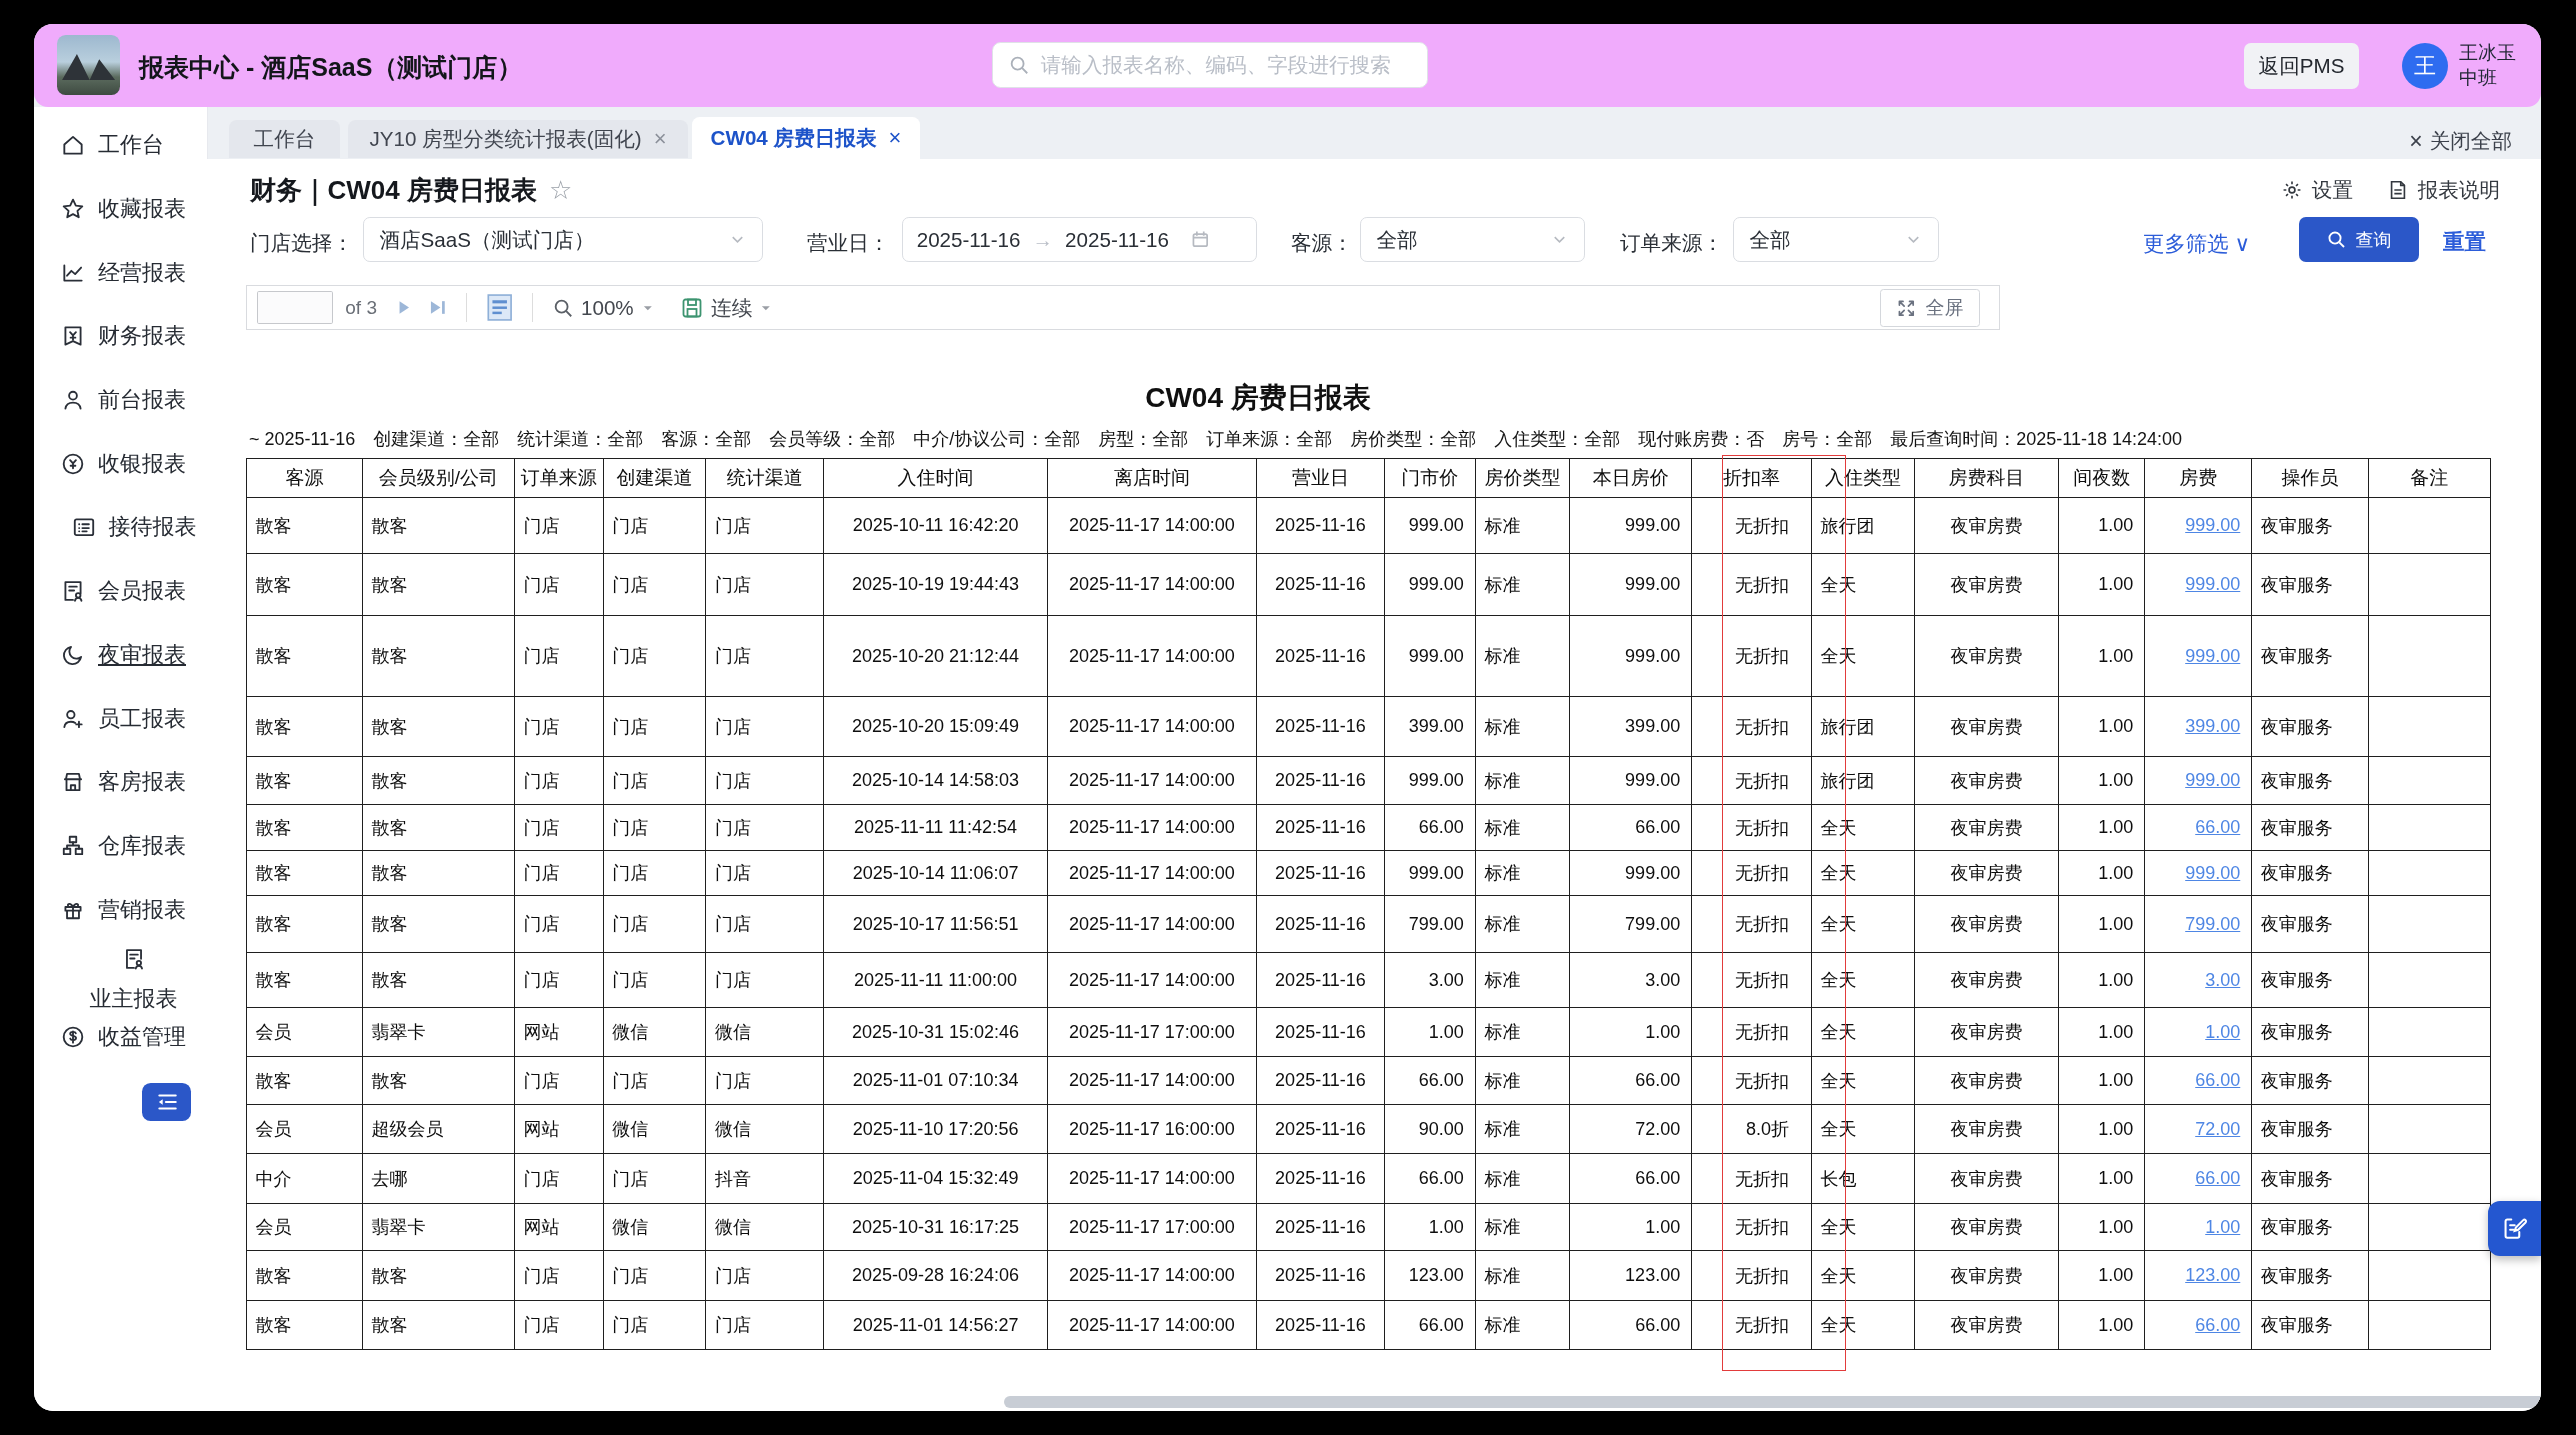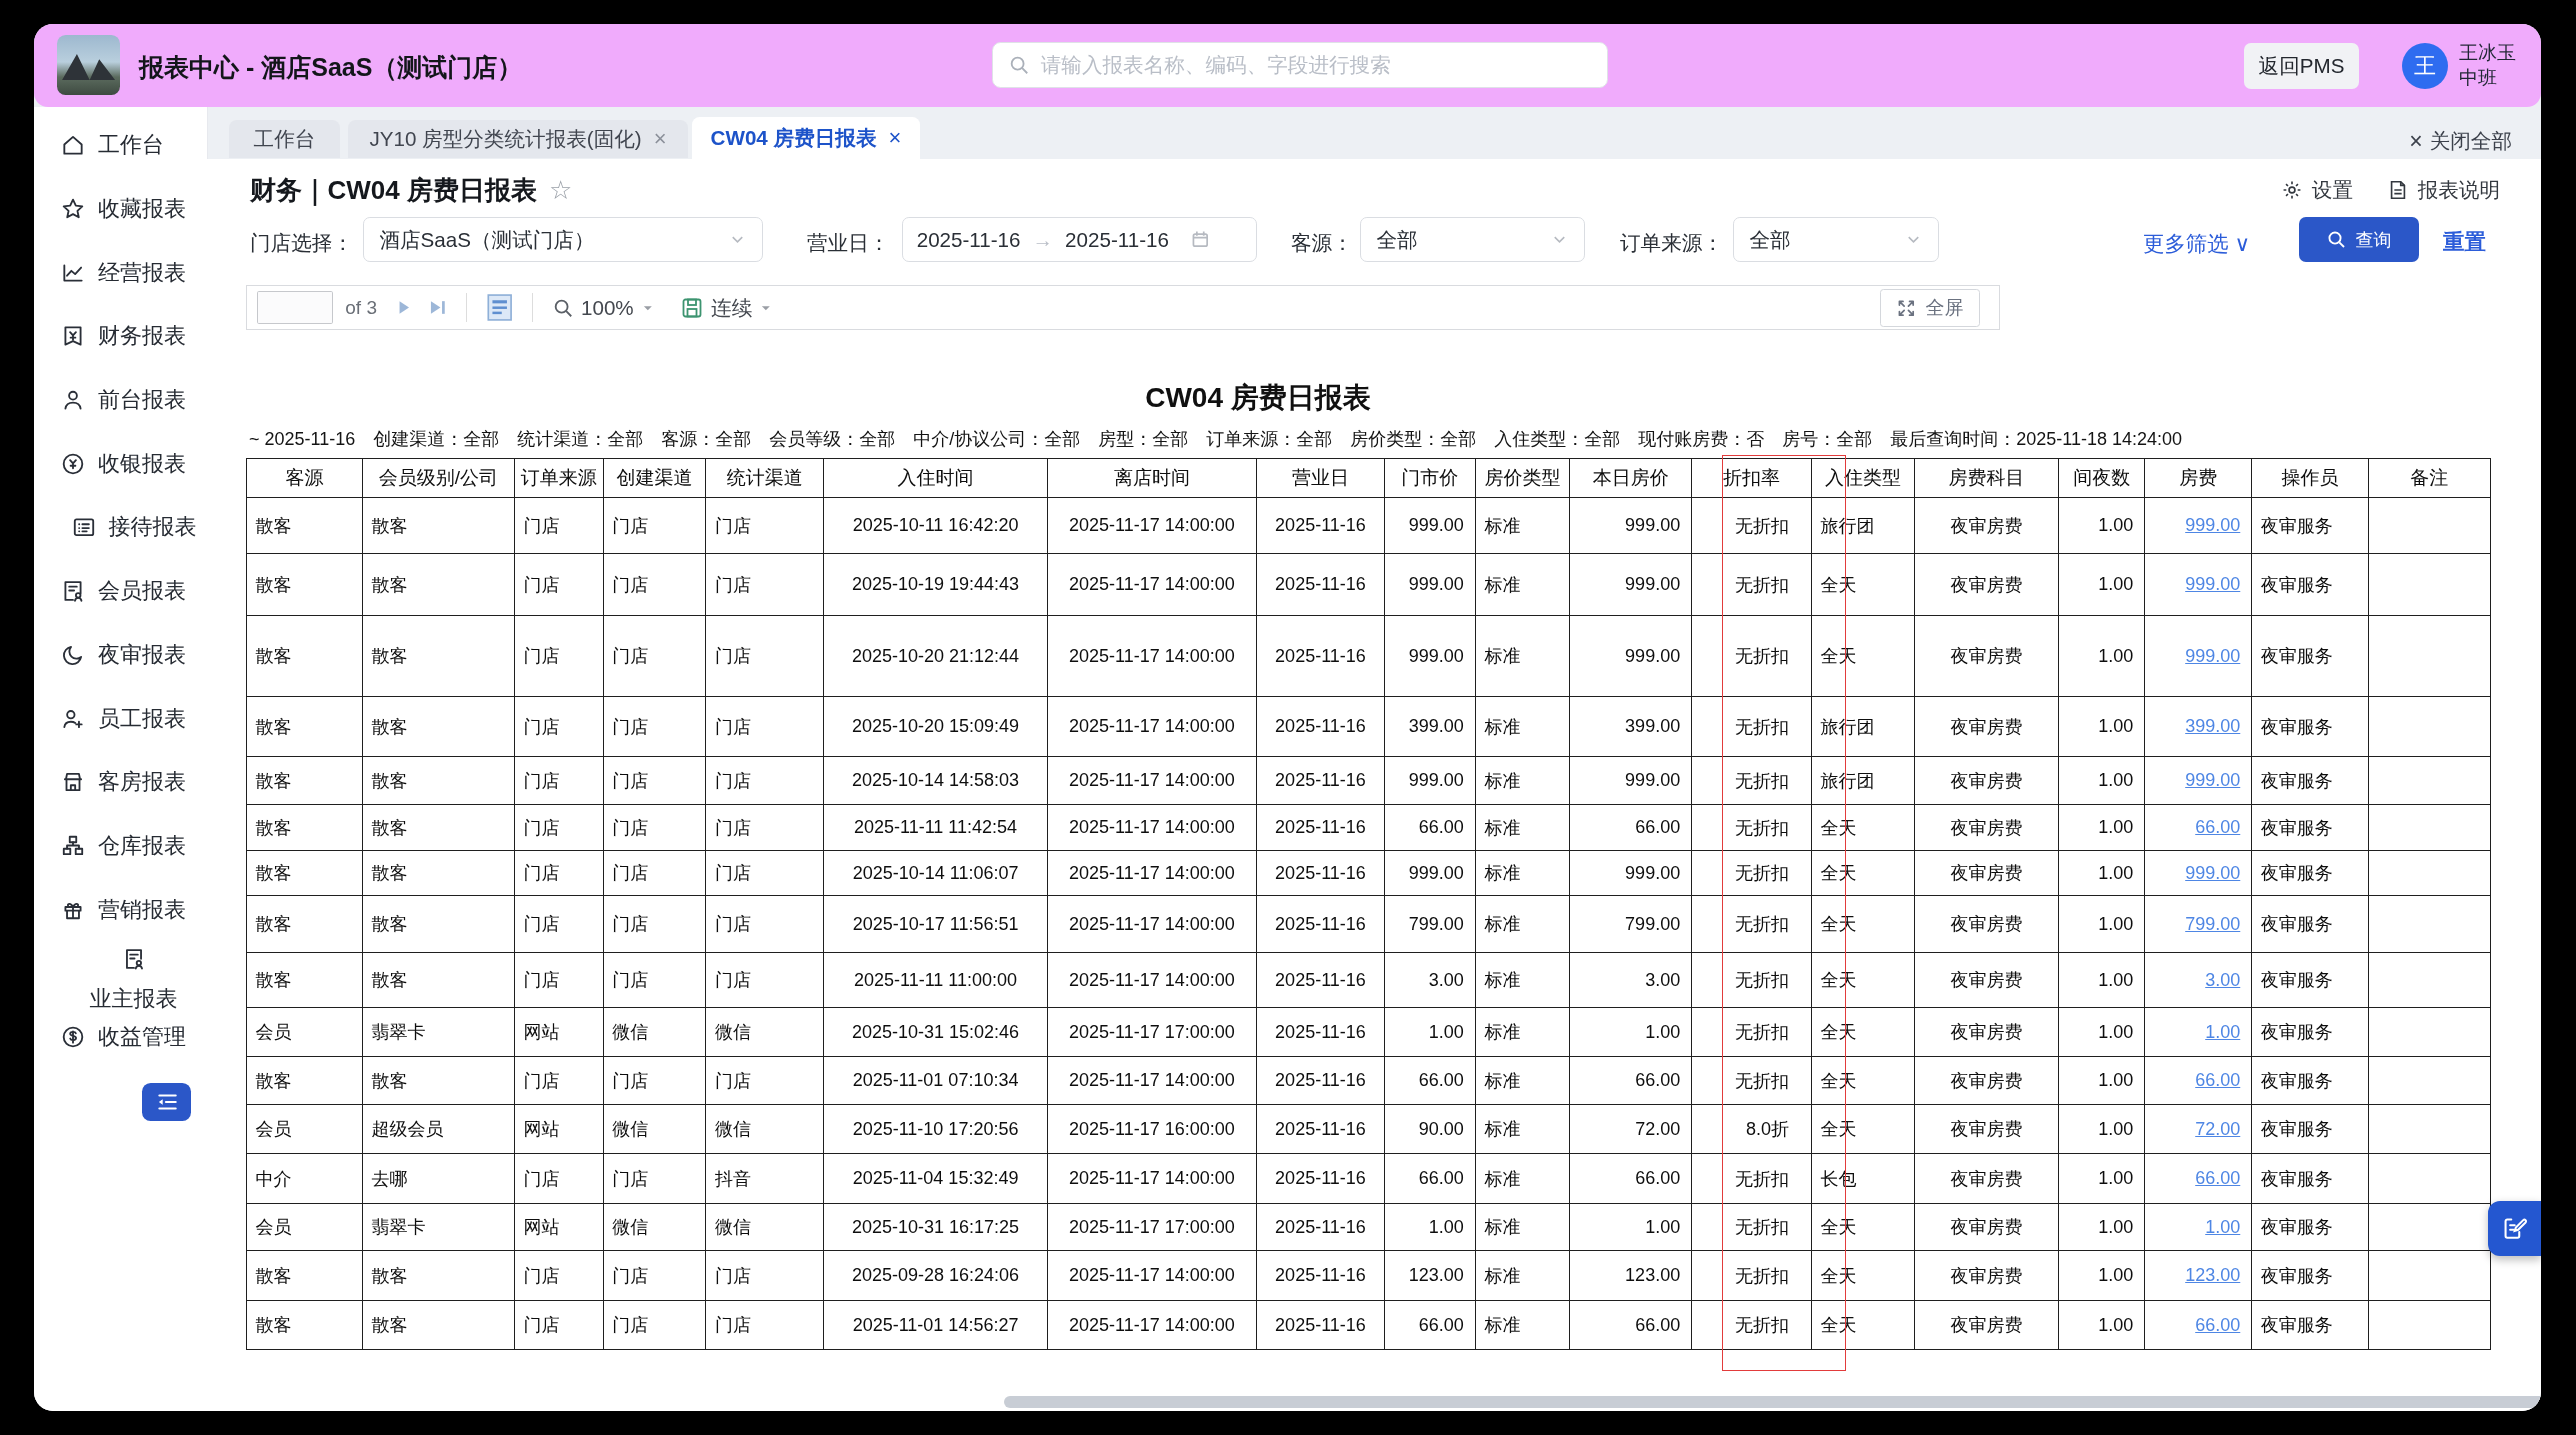--- a/index.html
+++ b/index.html
@@ -3,21 +3,21 @@
 <meta charset="utf-8">
 <style>
   html,body{margin:0;padding:0;}
   body{width:2576px;height:1435px;background:#000;font-family:"Liberation Sans","DejaVu Sans",sans-serif;position:relative;overflow:hidden;}
   .window{position:absolute;left:34px;top:24px;width:2507px;height:1387px;background:#edf0f4;border-radius:19px;overflow:hidden;}
   
   .header{position:absolute;left:0;top:0;width:100%;height:83px;background:#f0abfc;border-radius:14px;}
   .logo{position:absolute;left:23px;top:11px;width:63px;height:60px;border-radius:8.6px;overflow:hidden;background:linear-gradient(180deg,#9db8cf 0%,#b9cfdd 45%,#5b6b5e 70%,#3e4a41 100%);}
   .logo .roof{position:absolute;left:5.1px;top:19px;width:53px;height:26px;background:#2e3338;clip-path:polygon(0 100%,28% 0,52% 100%,70% 20%,100% 100%);}
   .app-title{position:absolute;left:105px;top:26.6px;font-size:25px;font-weight:bold;color:#13161a;white-space:nowrap;}
-  .search-box{position:absolute;left:958px;top:18px;width:616px;height:46px;border:1.7px solid #dfe2e7;border-radius:8.6px;background:#fff;display:flex;align-items:center;padding-left:15.4px;box-sizing:border-box;}
+  .search-box{position:absolute;left:958px;top:18px;width:436px;height:46px;border:1.7px solid #dfe2e7;border-radius:8.6px;background:#fff;display:flex;align-items:center;padding-left:15.4px;box-sizing:border-box;}
   .search-box .ph{color:#b9bec7;font-size:20.6px;margin-left:10.3px;white-space:nowrap;}
   .btn-pms{position:absolute;left:2210px;top:19px;width:115px;height:46px;background:#f1f2f5;border-radius:6.9px;color:#23272e;font-size:20.6px;display:flex;align-items:center;justify-content:center;}
   .avatar{position:absolute;left:2368px;top:19px;width:46px;height:46px;border-radius:50%;background:#2e6cf0;color:#fff;font-size:22px;display:flex;align-items:center;justify-content:center;}
   .user-block{position:absolute;left:2425px;top:16.3px;font-size:19px;color:#1f2633;line-height:25px;white-space:nowrap;}
   
   .sidebar{position:absolute;left:0;top:83px;width:173px;height:1304px;background:#fff;border-right:0.9px solid #e7e9ee;}
   .side-item{position:absolute;left:0;width:173px;height:53px;display:flex;align-items:center;padding-left:26px;box-sizing:border-box;color:#262b33;font-size:22px;gap:12px;cursor:pointer;}
   .side-item svg{flex:0 0 auto;}
   .collapse-btn{position:absolute;left:108px;top:1059px;width:49px;height:38px;background:#2b57c8;border-radius:8.6px;display:flex;align-items:center;justify-content:center;}
   
@@ -140,21 +140,21 @@
       </div>
       <div class="side-item" style="top: 457px;">
         <svg width="26" height="26" viewBox="0 0 24 24">
           <path d="M5 3.8h14v10.5M5 3.8v16.4h7" fill="none" stroke="#2a2f38" stroke-width="1.7" stroke-linecap="round" stroke-linejoin="round"></path>
           <path d="M8.5 8h7M8.5 11.5h4.5" fill="none" stroke="#2a2f38" stroke-width="1.7" stroke-linecap="round" stroke-linejoin="round"></path>
           <circle cx="16.8" cy="16" r="2.1" fill="none" stroke="#2a2f38" stroke-width="1.7" stroke-linecap="round" stroke-linejoin="round"></circle>
           <path d="M13.8 21c.3-1.7 1.5-2.6 3-2.6s2.7.9 3 2.6" fill="none" stroke="#2a2f38" stroke-width="1.7" stroke-linecap="round" stroke-linejoin="round"></path>
         </svg>
         <span>会员报表</span>
       </div>
-      <div class="side-item" style="top: 521px;">
+      <div class="side-item" style="top: 521px; text-decoration: underline;">
         <svg width="26" height="26" viewBox="0 0 24 24">
           <path d="M19.5 13.8A8 8 0 1 1 10.2 4.5 6.6 6.6 0 0 0 19.5 13.8z" fill="none" stroke="#2a2f38" stroke-width="1.7" stroke-linecap="round" stroke-linejoin="round"></path>
         </svg>
         <span>夜审报表</span>
       </div>
       <div class="side-item" style="top: 585px;">
         <svg width="26" height="26" viewBox="0 0 24 24">
           <circle cx="10" cy="8" r="3.4" fill="none" stroke="#2a2f38" stroke-width="1.7" stroke-linecap="round" stroke-linejoin="round"></circle>
           <path d="M4 19.5c.4-3.4 2.9-5 6-5 1.6 0 3 .4 4.1 1.2" fill="none" stroke="#2a2f38" stroke-width="1.7" stroke-linecap="round" stroke-linejoin="round"></path>
           <path d="M17.5 14.5v5M15 17h5" fill="none" stroke="#2a2f38" stroke-width="1.7" stroke-linecap="round" stroke-linejoin="round"></path>

